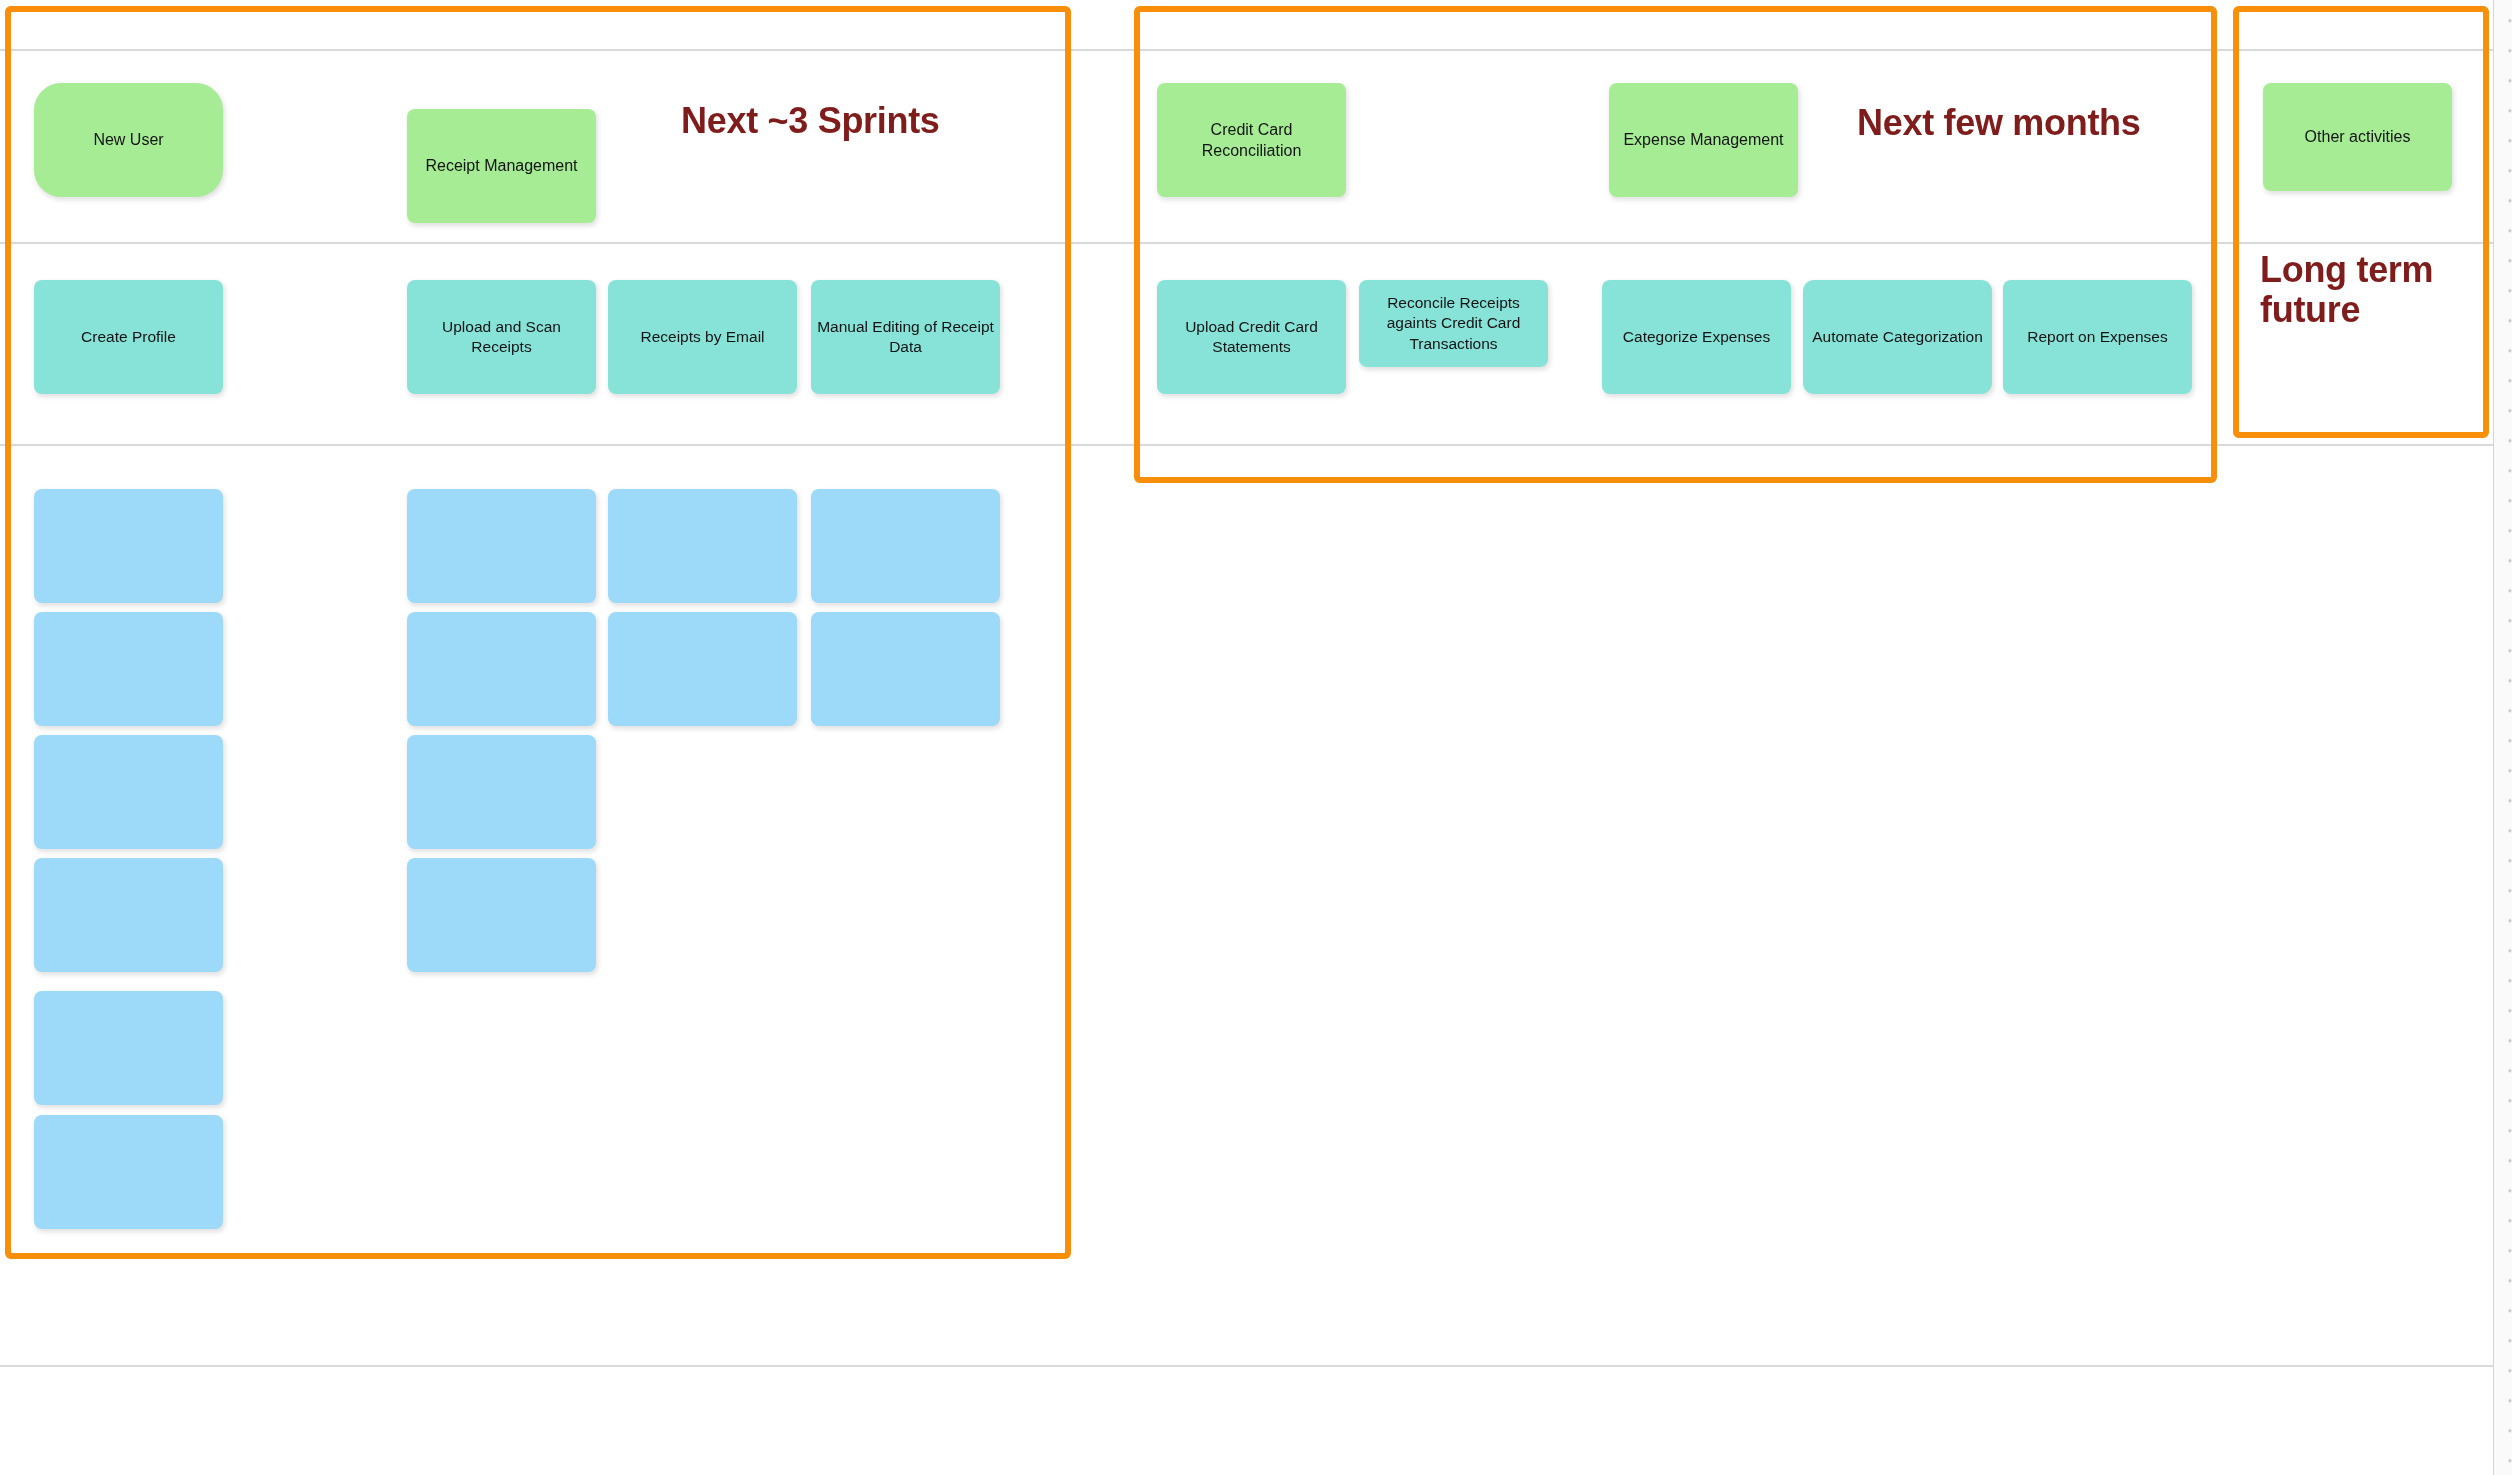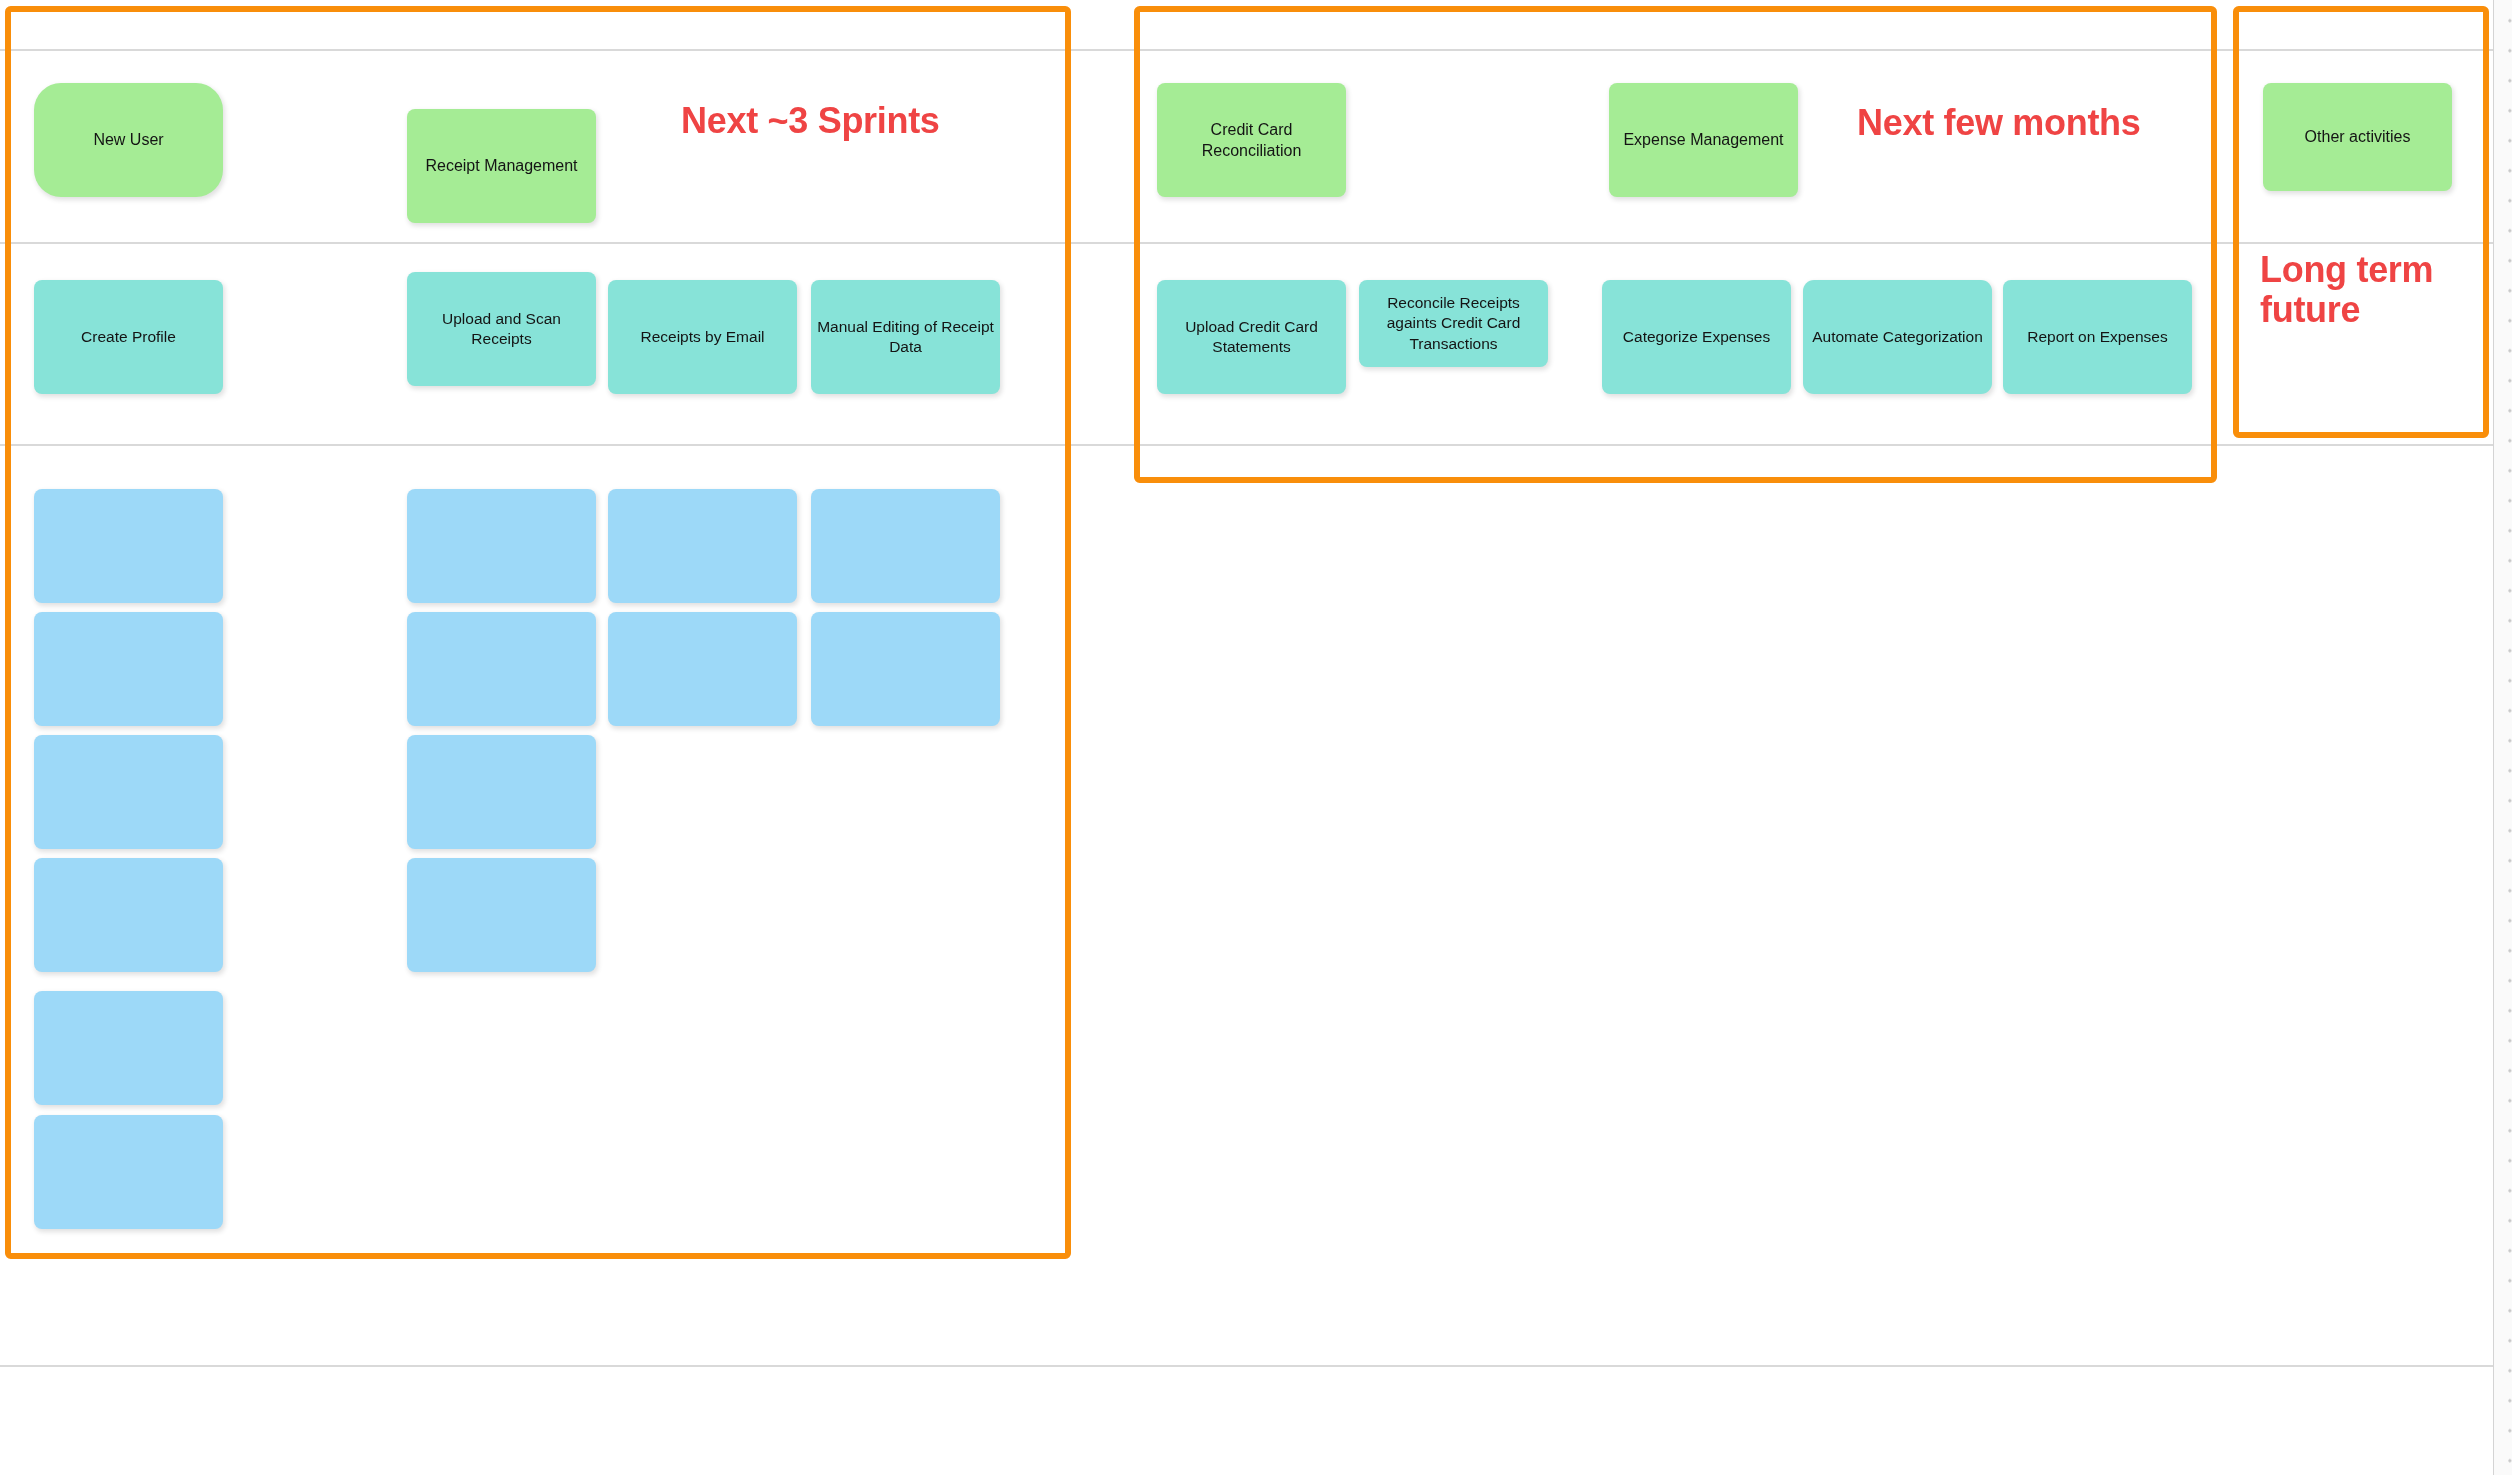--- a/index.html
+++ b/index.html
@@ -86,21 +86,21 @@
 
   .card.activity { background: #A5EC95; font-size: 16px; }
   .card.story    { background: #87E3D8; font-size: 15.5px; }
   .card.task     { background: #9DD9F8; }
 
   
   .band-title {
     position: absolute;
     font-size: 36px;
     font-weight: bold;
-    color: #ef4444;
+    color: #7f1d1d;
     letter-spacing: -0.3px;
     line-height: 1.12;
   }
   .band-title.t1 { left: 681px; top: 101px; }
   .band-title.t2 { left: 1857px; top: 103px; }
   .band-title.t3 { left: 2260px; top: 250px; width: 189px; }
 </style>
 </head>
 <body>
 
@@ -122,21 +122,21 @@
 
   <div id="activity-layer">
       <div class="card activity" style="left: 34px; top: 83px; width: 189px; height: 114px; border-radius: 27px;">New User</div>
       <div class="card activity" style="left: 407px; top: 99px; width: 189px; height: 114px; margin-top: 10px;">Receipt Management</div>
       <div class="card activity" style="left: 1157px; top: 83px; width: 189px; height: 114px;">Credit Card Reconciliation</div>
       <div class="card activity" style="left: 1609px; top: 83px; width: 189px; height: 114px;">Expense Management</div>
       <div class="card activity" style="left: 2263px; top: 83px; width: 189px; height: 108px;">Other activities</div>
     </div>
   <div id="story-layer">
       <div class="card story" style="left: 34px; top: 280px; width: 189px; height: 114px;">Create Profile</div>
-      <div class="card story" style="left: 407px; top: 272px; width: 189px; height: 114px;">Upload and Scan Receipts</div>
+      <div class="card story" style="left: 407px; top: 280px; width: 189px; height: 114px;">Upload and Scan Receipts</div>
       <div class="card story" style="left: 608px; top: 280px; width: 189px; height: 114px;">Receipts by Email</div>
       <div class="card story" style="left: 811px; top: 280px; width: 189px; height: 114px;">Manual Editing of Receipt Data</div>
       <div class="card story" style="left: 1157px; top: 280px; width: 189px; height: 114px;">Upload Credit Card Statements</div>
       <div class="card story" style="left: 1359px; top: 280px; width: 189px; height: 87px;">Reconcile Receipts againts Credit Card Transactions</div>
       <div class="card story" style="left: 1602px; top: 280px; width: 189px; height: 114px;">Categorize Expenses</div>
       <div class="card story" style="left: 1803px; top: 280px; width: 189px; height: 114px; border-radius: 11px;">Automate Categorization</div>
       <div class="card story" style="left: 2003px; top: 280px; width: 189px; height: 114px;">Report on Expenses</div>
     </div>
   <div id="task-layer">
       <div class="card task" style="left: 34px; top: 489px; width: 189px; height: 114px;"></div>

